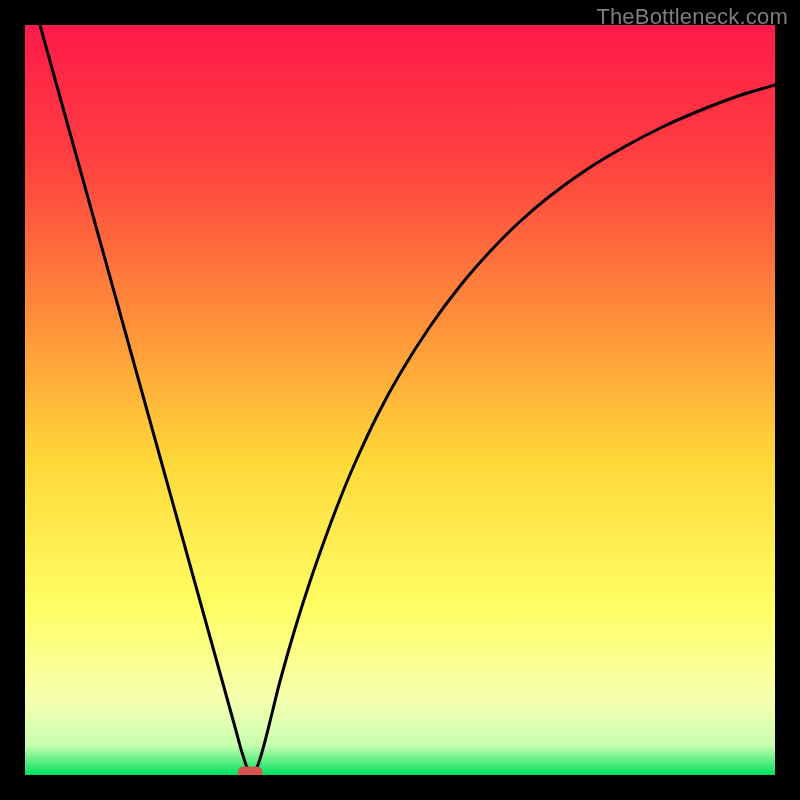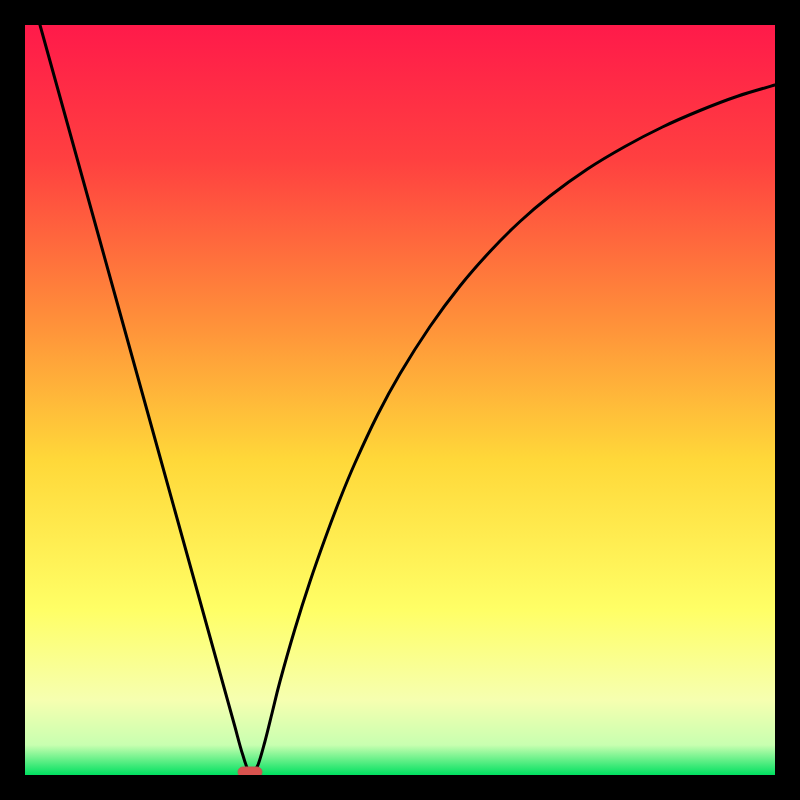--- a/index.html
+++ b/index.html
@@ -34,20 +34,21 @@
     width: 750px;
     height: 750px;
   }
   svg { display: block; }
 </style>
 </head>
 <body>
 
 <div class="frame">
 
+  <div class="watermark">TheBottleneck.com</div>
 
   <div class="plot">
     <svg id="chart-svg" width="750" height="750" viewBox="0 0 750 750">
       <defs>
         <linearGradient id="bg-grad" x1="0" y1="0" x2="0" y2="1">
           <stop id="g0" offset="0%" stop-color="#ff1a4a"></stop>
           <stop id="g1" offset="18%" stop-color="#ff4040"></stop>
           <stop id="g2" offset="38%" stop-color="#ff8a3a"></stop>
           <stop id="g3" offset="58%" stop-color="#ffd839"></stop>
           <stop id="g4" offset="78%" stop-color="#ffff66"></stop>

